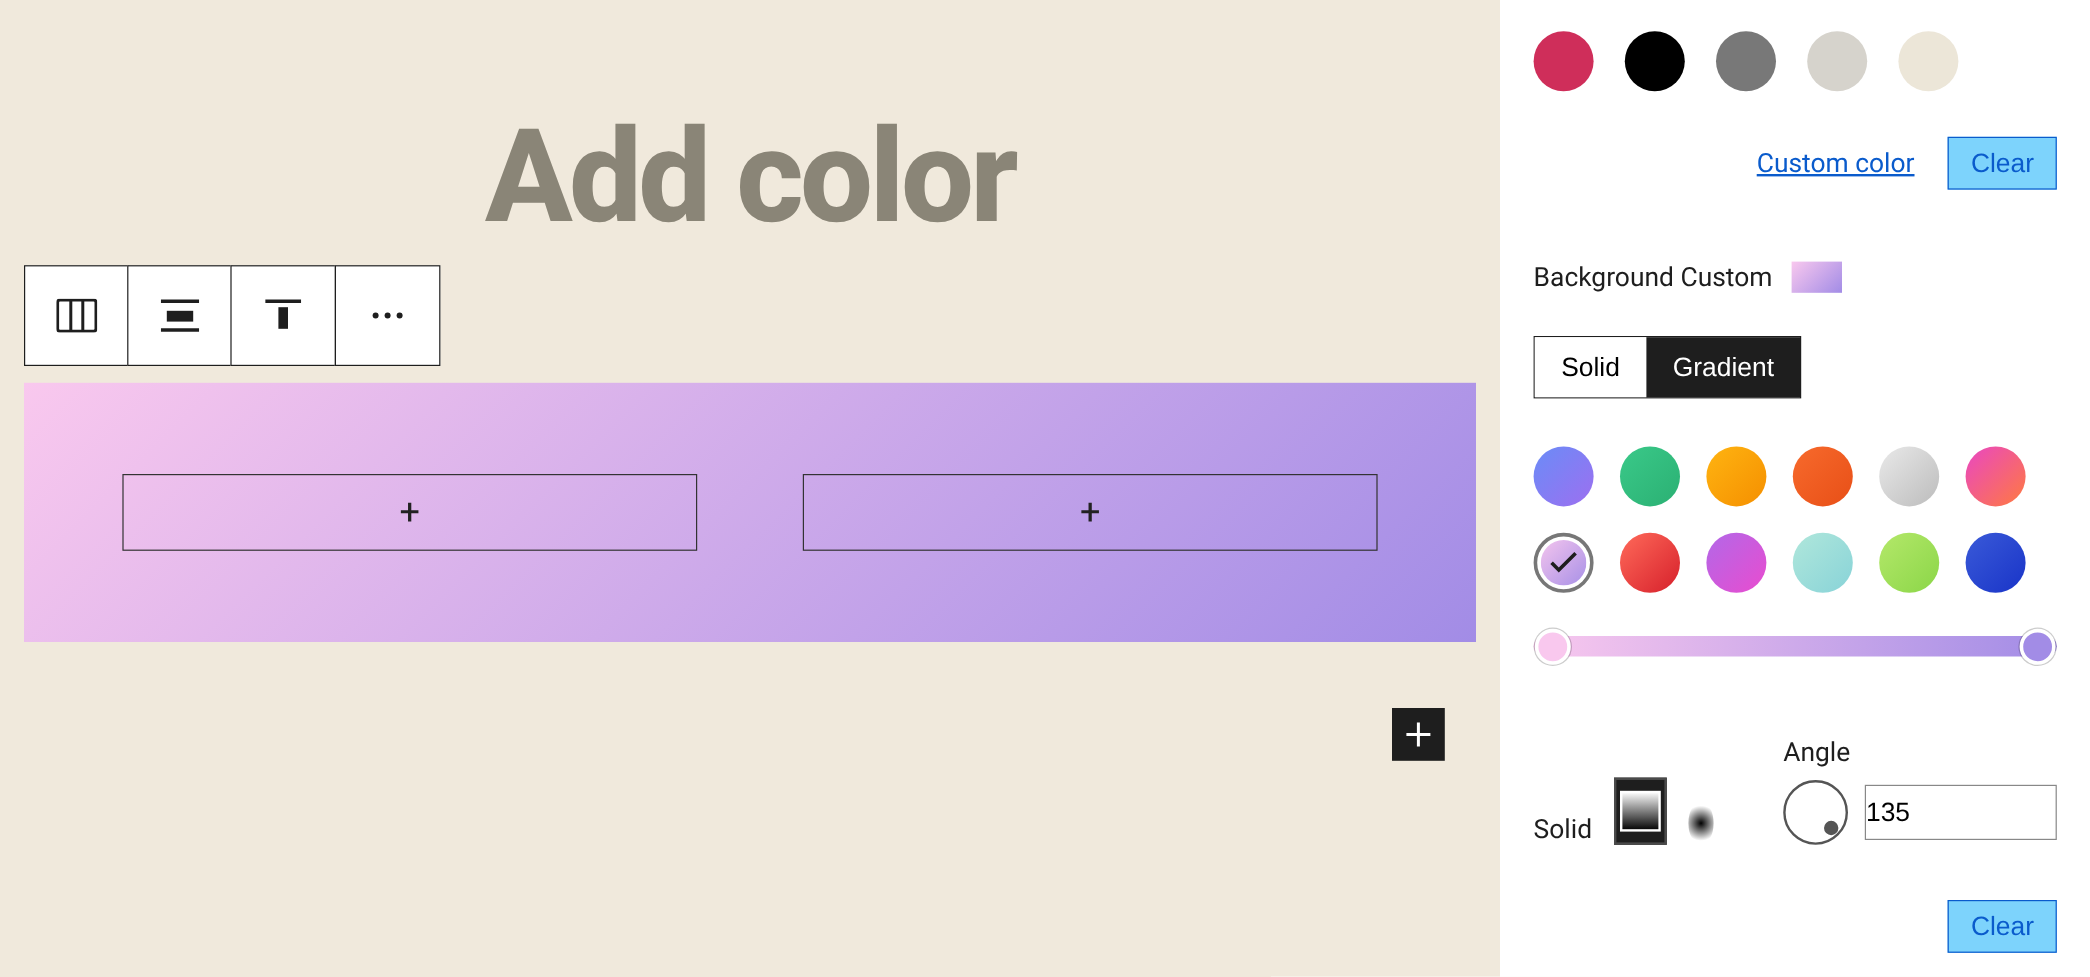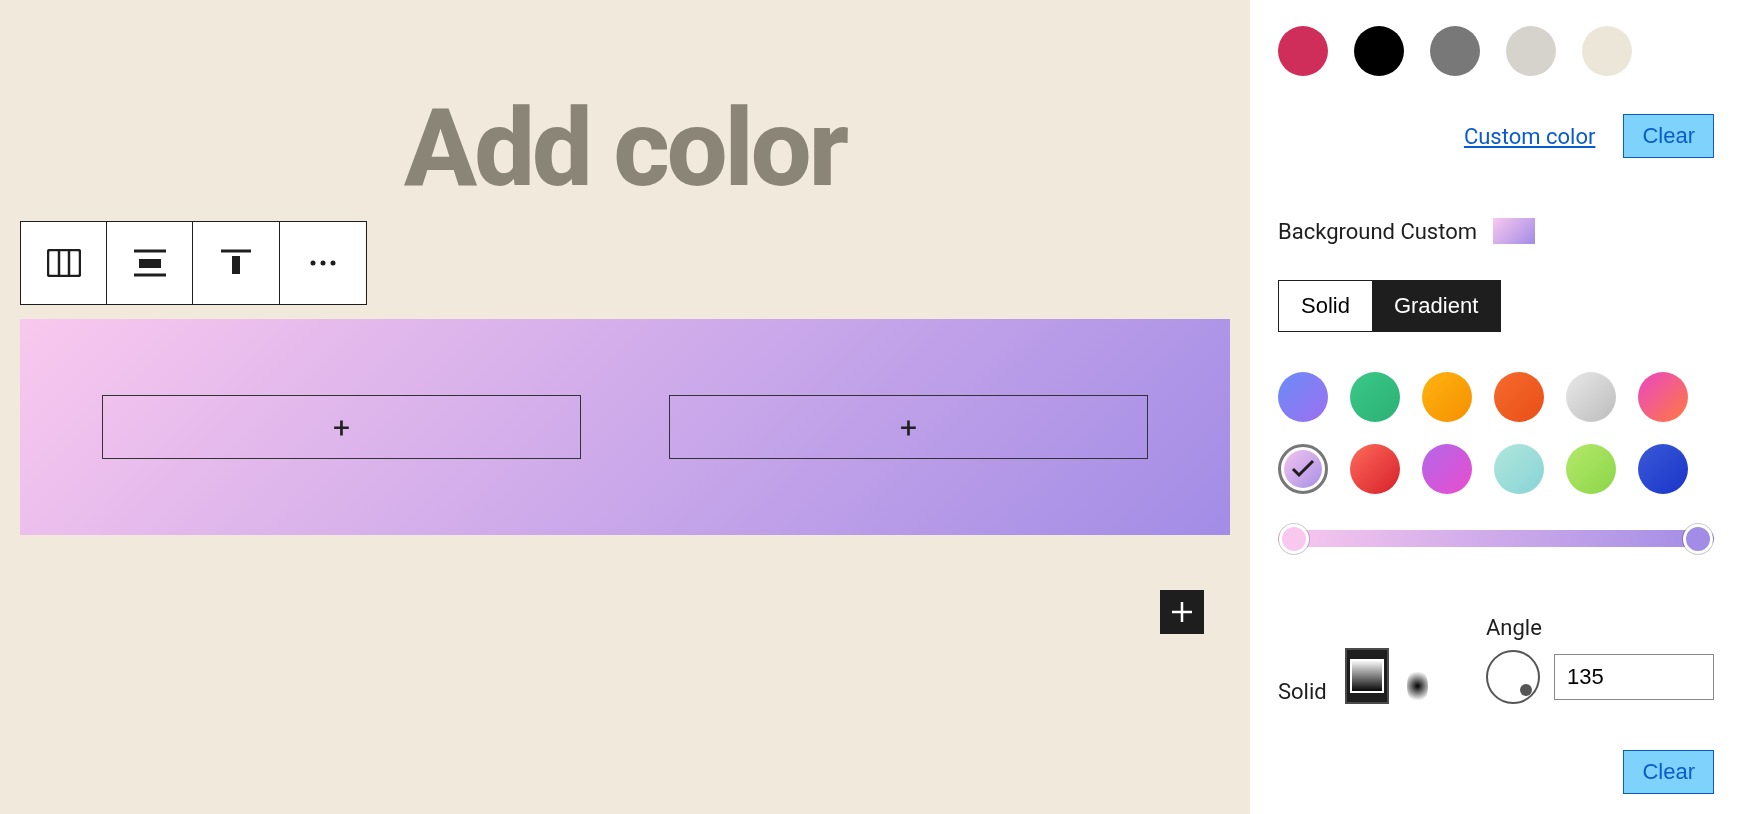--- a/index.html
+++ b/index.html
@@ -200,21 +200,21 @@
   width: 54px; height: 54px; border-radius:50%;
   border: 2px solid #555; position: relative;
   cursor: pointer;
 }
 .angle-dot {
   position:absolute; width:12px; height:12px; border-radius:50%;
   background:#555; right:6px; bottom:6px;
 }
 .angle-input {
   width: 160px; height: 46px; border:1.5px solid #888;
-  font-size: 22px; padding: 0 12px;
+  font-size: 22px; padding: 0 0;
 }
 .clear-bottom {
   display:flex; justify-content:flex-end; margin-top:46px;
 }
 </style>
 </head>
 <body>
 
 <div class="editor-canvas">
   <div class="title-placeholder">Add color</div>

